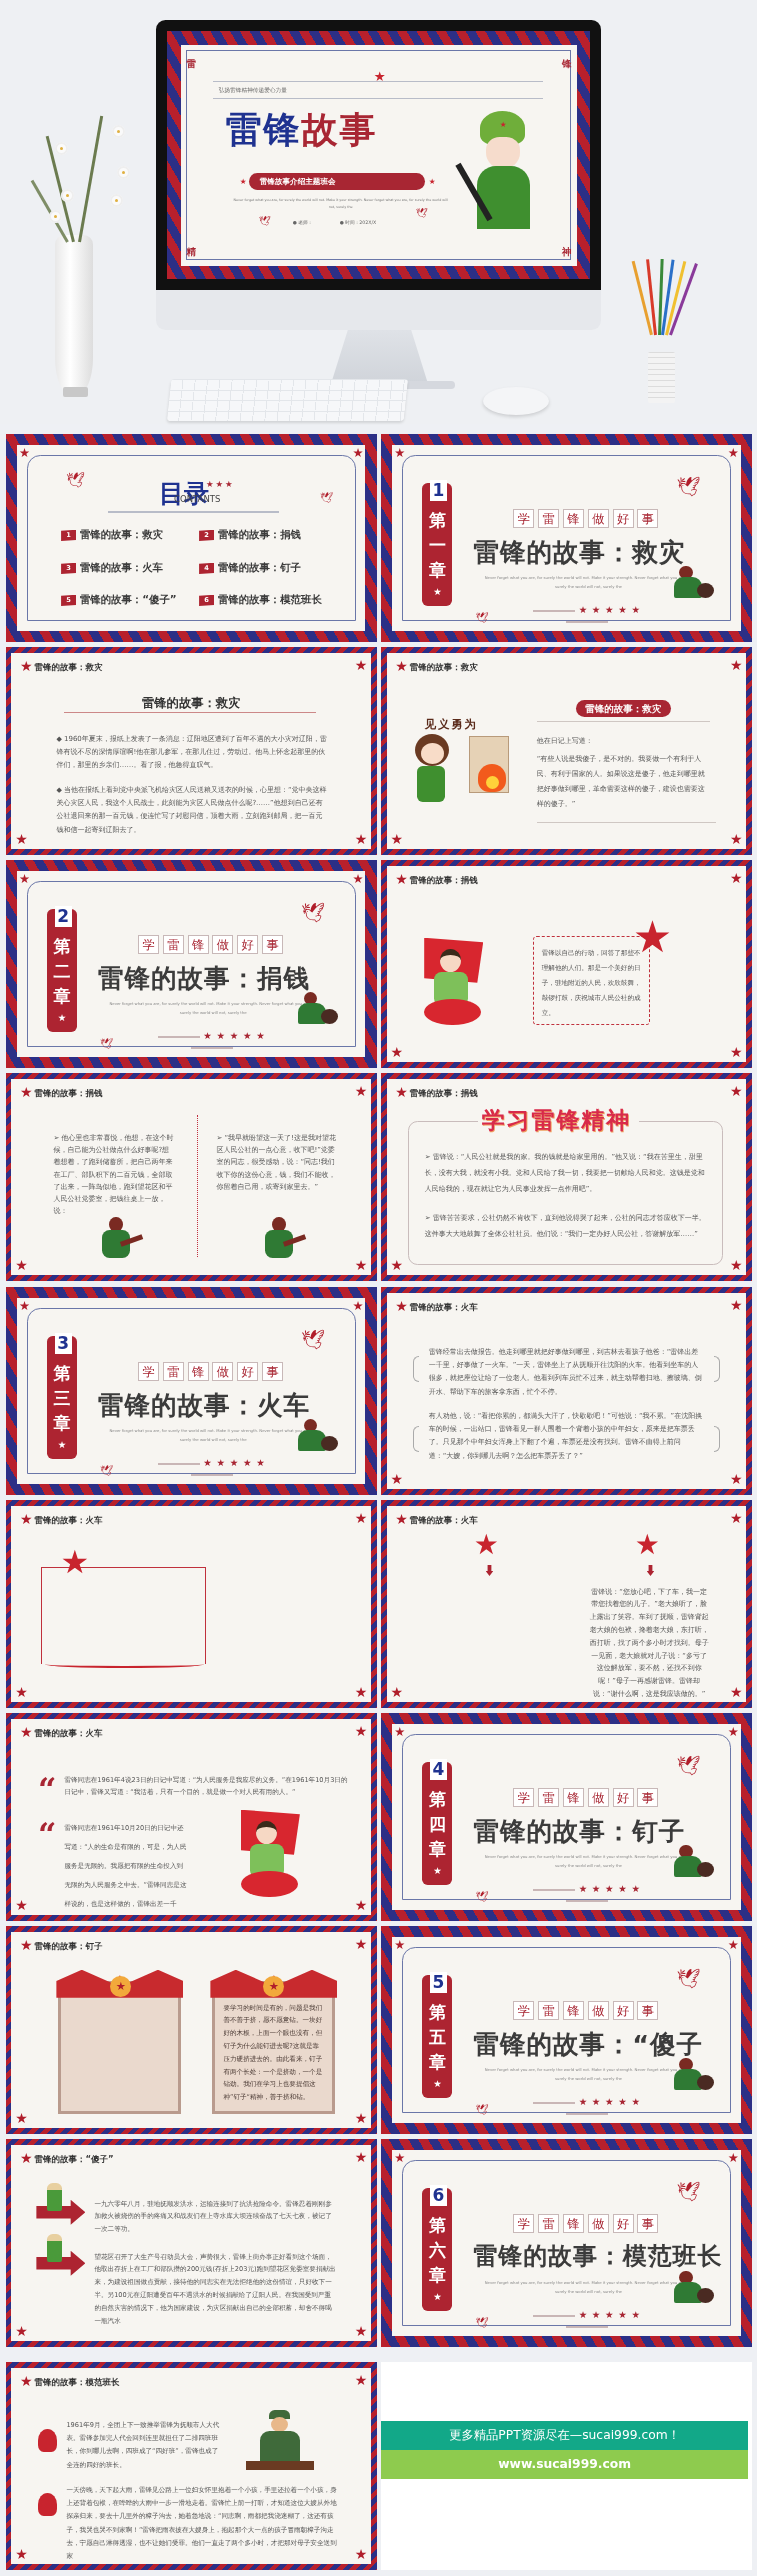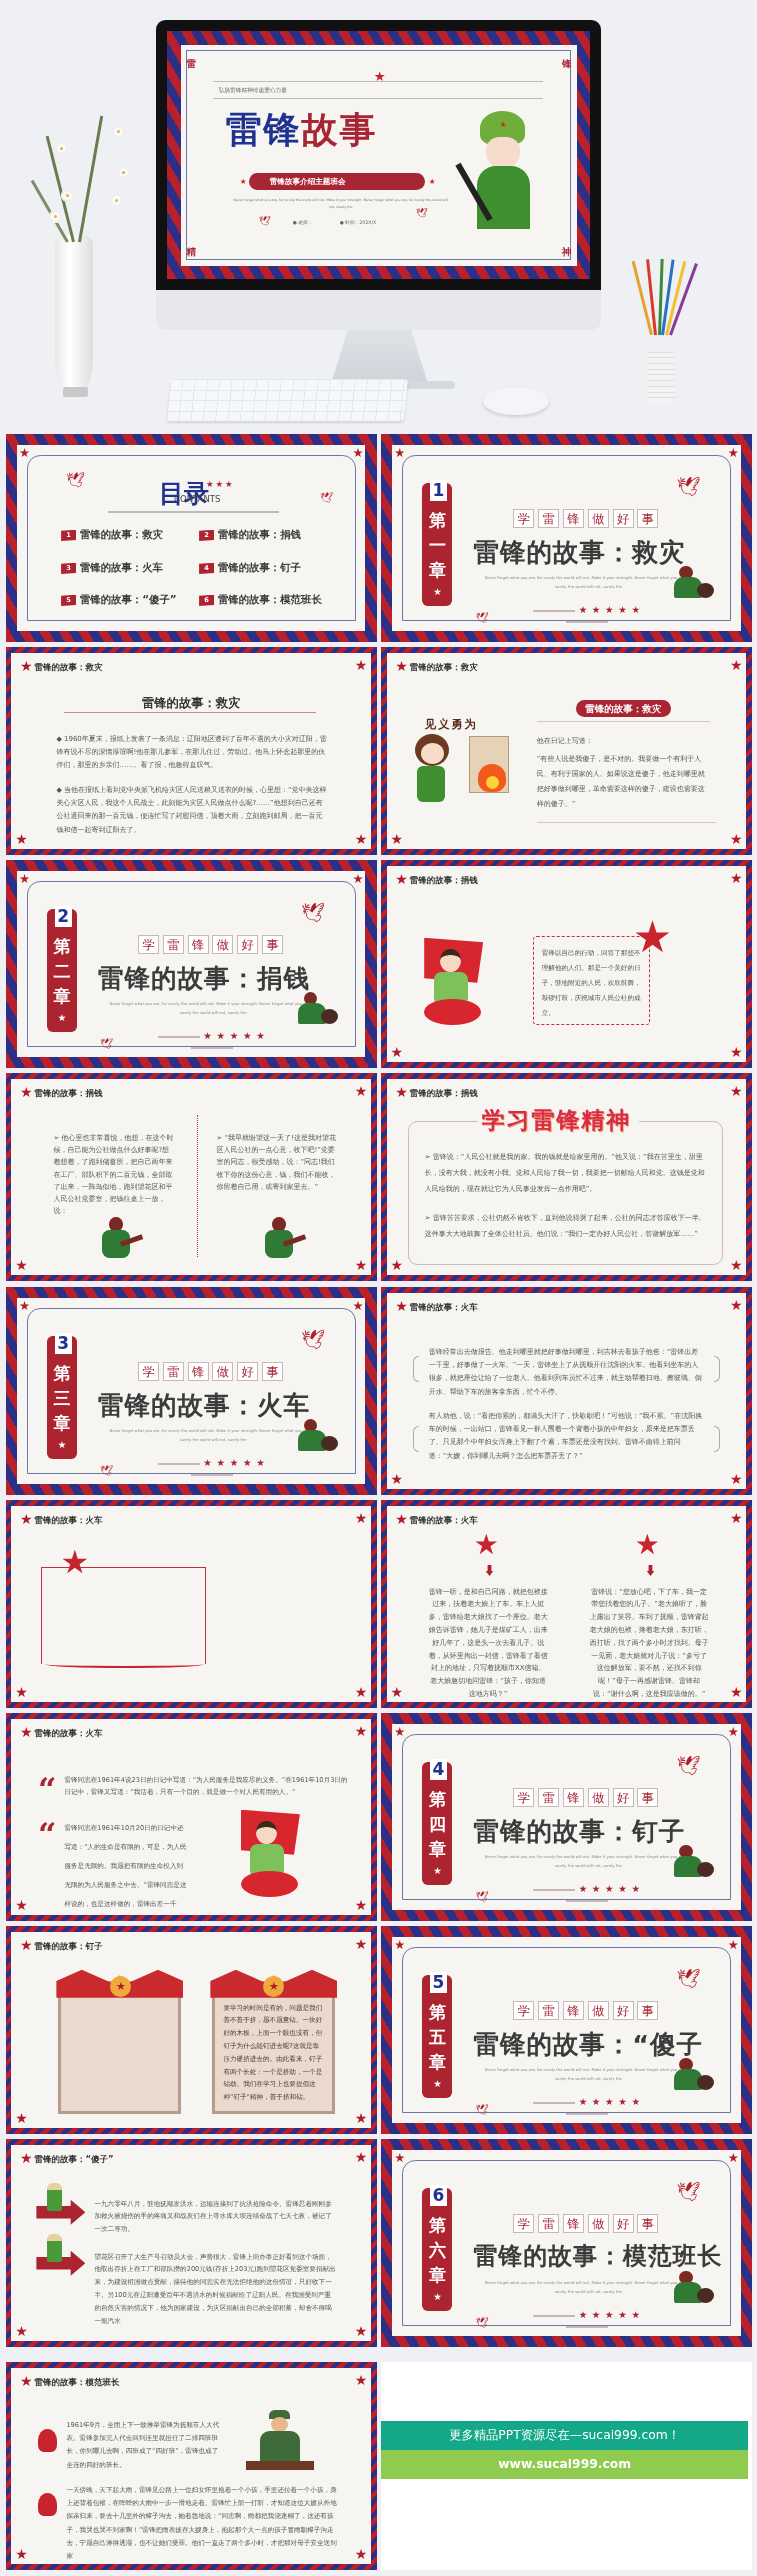--- a/index.html
+++ b/index.html
@@ -111,21 +111,21 @@
           <span style="position:absolute;left:5.7px;bottom:7.6px;color:#a82633;font-size:9.5px;font-weight:bold;">精</span>
           <span style="position:absolute;right:5.7px;bottom:7.6px;color:#a82633;font-size:9.5px;font-weight:bold;">神</span>
           <div style="position:absolute;left:32px;right:34px;top:36px;border-top:0.9px solid #b8bcc8;"></div>
           <span class="star-badge" style="left:193px;top:25.6px;font-size:13.3px;">★</span>
           <span style="position:absolute;left:38px;top:42px;font-size:5.7px;color:#666;">弘扬雷锋精神传递爱心力量</span>
           <div style="position:absolute;left:32px;right:34px;top:53px;border-top:0.9px solid #b8bcc8;"></div>
           <div style="position:absolute;left:45px;top:61px;font-size:36px;font-weight:bold;letter-spacing:1.9px;white-space:nowrap;">
             <span style="color:#1f3290;margin-top:18px;">雷锋</span><span style="color:#a82633;">故事</span>
           </div>
           <span class="star-badge" style="left:59px;top:133px;font-size:7.6px;">★</span>
-          <div class="pill" style="left:68px;top:128px;width:176px;height:17px;font-size:7.6px;text-align:left;padding-left:21px;">雷锋故事介绍主题班会</div>
+          <div class="pill" style="left:68px;top:128px;width:176px;height:17px;font-size:7.6px;text-align:left;padding-left:11px;">雷锋故事介绍主题班会</div>
           <span class="star-badge" style="left:248px;top:133px;font-size:7.6px;">★</span>
           <div style="position:absolute;left:51px;width:218px;top:152px;font-size:3.3px;line-height:7.6px;text-align:center;color:#777;">Never forget what you are, for surely the world will not. Make it your strength. Never forget what you are, for surely the world will not, surely the</div>
           <span style="position:absolute;left:112px;top:174px;font-size:4.7px;color:#666;">● 老师：</span>
           <span style="position:absolute;left:159px;top:174px;font-size:4.7px;color:#666;">● 时间：202X/X</span>
           <span class="bird" style="left:78px;top:171px;font-size:9.5px;">🕊</span>
           <span class="bird" style="left:235px;top:163px;font-size:9.5px;">🕊</span>
 
           <div style="position:absolute;left:294px;top:66px;width:57px;height:117px;">
             <div style="position:absolute;left:5.7px;top:0;width:45px;height:34px;background:#6fae3a;border-radius:50% 50% 30% 30%;"></div>
             <div style="position:absolute;left:25px;top:9.5px;color:#c8242e;font-size:7.6px;">★</div>
@@ -422,21 +422,20 @@
   <div class="paper">
     <span class="hdr-star">★</span>
     <span class="hdr">雷锋的故事：火车</span>
     <span class="corner-star" style="right:3.8px;top:5.7px;">★</span>
     <span class="corner-star" style="left:3.8px;bottom:3.8px;">★</span>
     <span class="corner-star" style="right:3.8px;bottom:3.8px;">★</span>
     <span class="star-badge" style="left:87px;top:25px;font-size:28px;">★</span>
     <div class="arrow-down" style="left:99px;top:59px;"></div>
     <span class="star-badge" style="left:248px;top:25px;font-size:28px;">★</span>
     <div class="arrow-down" style="left:260px;top:59px;"></div>
-    <div class="txt" style="left:42px;width:119px;top:80px;line-height:12.8px;text-align:center;">雷锋一听，是和自己同路，就把包袱接过来，扶着老大娘上了车。车上人挺多，雷锋给老大娘找了一个座位。老大娘告诉雷锋，她儿子是煤矿工人，出来好几年了，这是头一次去看儿子。说着，从怀里掏出一封信，雷锋看了看信封上的地址，只写着抚顺市XX信箱。老大娘急切地问雷锋：“孩子，你知道这地方吗？”</div>
     <div class="txt" style="left:203px;width:119px;top:80px;line-height:12.8px;text-align:center;">雷锋说：“您放心吧，下了车，我一定带您找着您的儿子。”老大娘听了，脸上露出了笑容。车到了抚顺，雷锋背起老大娘的包袱，搀着老大娘，东打听，西打听，找了两个多小时才找到。母子一见面，老大娘就对儿子说：“多亏了这位解放军，要不然，还找不到你呢！”母子一再感谢雷锋。雷锋却说：“谢什么啊，这是我应该做的。”</div>
   </div>
 </div>
 
 <div class="slide col-l thin" style="top:1713px;">
   <div class="frame-thin"></div>
   <div class="paper">
     <span class="hdr-star">★</span>
     <span class="hdr">雷锋的故事：火车</span>
     <span class="corner-star" style="right:3.8px;top:5.7px;">★</span>

